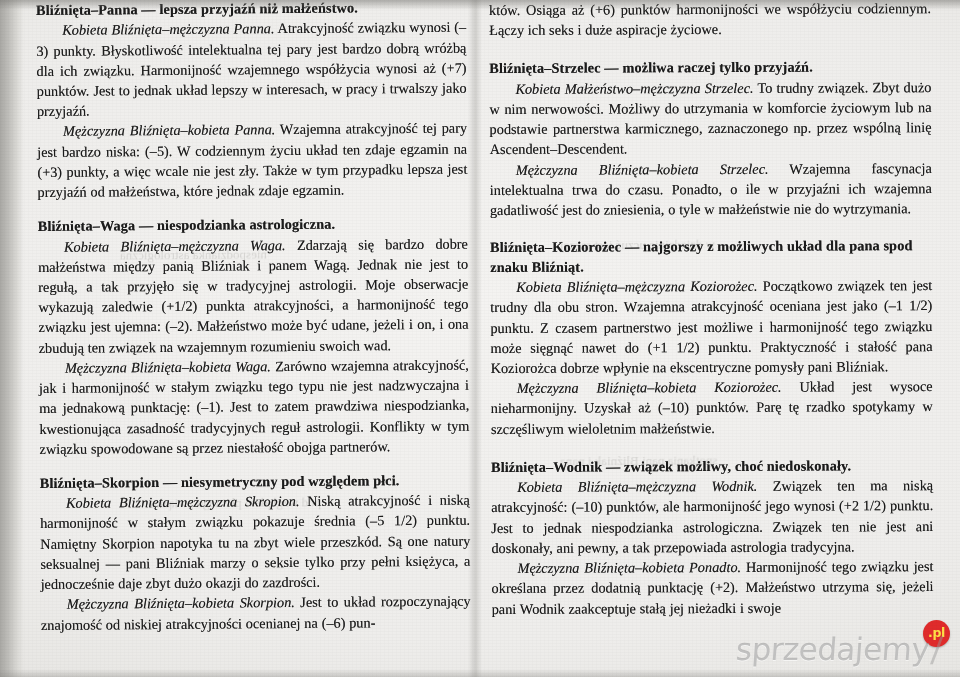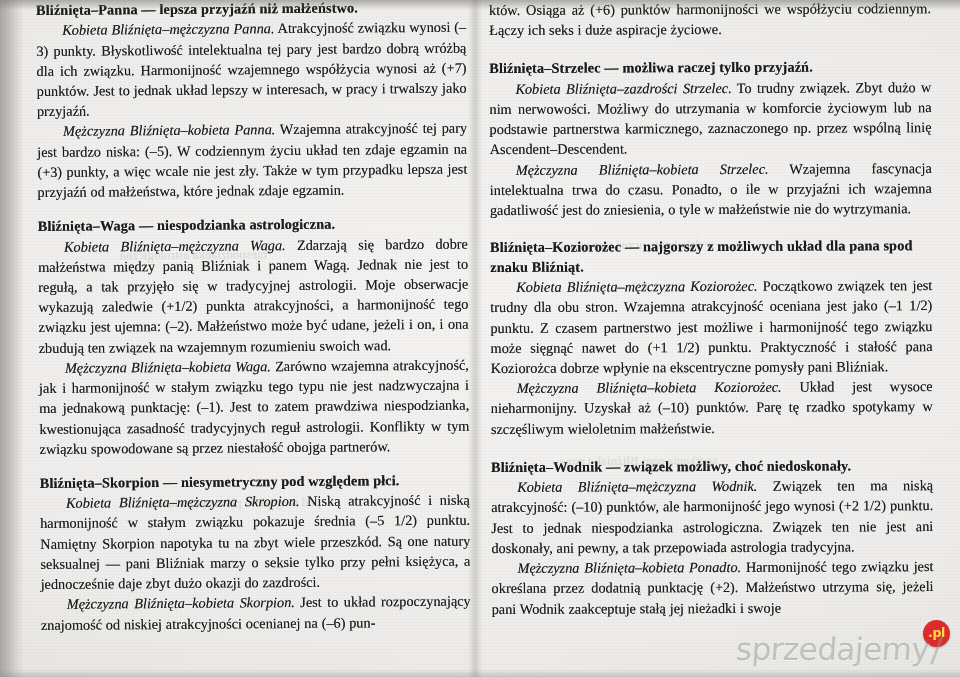--- a/index.html
+++ b/index.html
@@ -205,21 +205,21 @@
   <div class="col col-right">
 
     <div class="block">
       <p class="para cont"><span>któw. Osiąga aż (+6) punktów harmonijności we współżyciu codziennym. Łączy ich seks i duże aspiracje życiowe.</span></p>
     </div>
 
     <div class="gap-l"></div>
 
     <div class="block">
       <h2 class="head">Bliźnięta–Strzelec — możliwa raczej tylko przyjaźń.</h2>
-      <p class="para"><span class="lead">Kobieta Bliźnięta–zazdrości Strzelec.</span><span> To trudny związek. Zbyt dużo w nim nerwowości. Możliwy do utrzymania w komforcie życiowym lub na podstawie partnerstwa karmicznego, zaznaczonego np. przez wspólną linię Ascendent–Descendent.</span></p>
+      <p class="para"><span class="lead">Kobieta Małżeństwo–mężczyzna Strzelec.</span><span> To trudny związek. Zbyt dużo w nim nerwowości. Możliwy do utrzymania w komforcie życiowym lub na podstawie partnerstwa karmicznego, zaznaczonego np. przez wspólną linię Ascendent–Descendent.</span></p>
       <p class="para"><span class="lead">Mężczyzna Bliźnięta–kobieta Strzelec.</span><span> Wzajemna fascynacja intelektualna trwa do czasu. Ponadto, o ile w przyjaźni ich wzajemna gadatliwość jest do zniesienia, o tyle w małżeństwie nie do wytrzymania.</span></p>
     </div>
 
     <div class="gap-l"></div>
 
     <div class="block">
       <h2 class="head two-line">Bliźnięta–Koziorożec — najgorszy z możliwych układ dla pana spod znaku Bliźniąt.</h2>
       <p class="para"><span class="lead">Kobieta Bliźnięta–mężczyzna Koziorożec.</span><span> Początkowo związek ten jest trudny dla obu stron. Wzajemna atrakcyjność oceniana jest jako (–1 1/2) punktu. Z czasem partnerstwo jest możliwe i harmonijność tego związku może sięgnąć nawet do (+1 1/2) punktu. Praktyczność i stałość pana Koziorożca dobrze wpłynie na ekscentryczne pomysły pani Bliźniak.</span></p>
       <p class="para"><span class="lead">Mężczyzna Bliźnięta–kobieta Koziorożec.</span><span> Układ jest wysoce nieharmonijny. Uzyskał aż (–10) punktów. Parę tę rzadko spotykamy w szczęśliwym wieloletnim małżeństwie.</span></p>
     </div>

